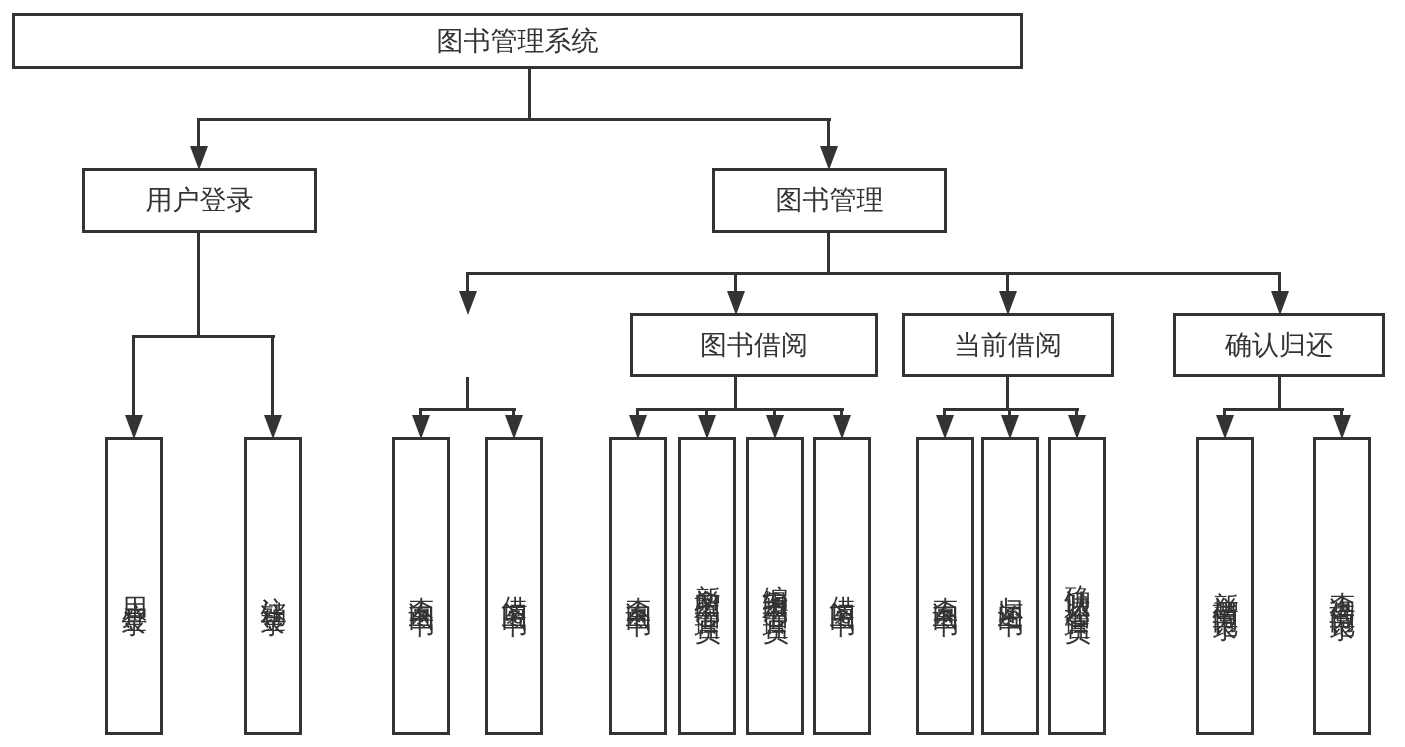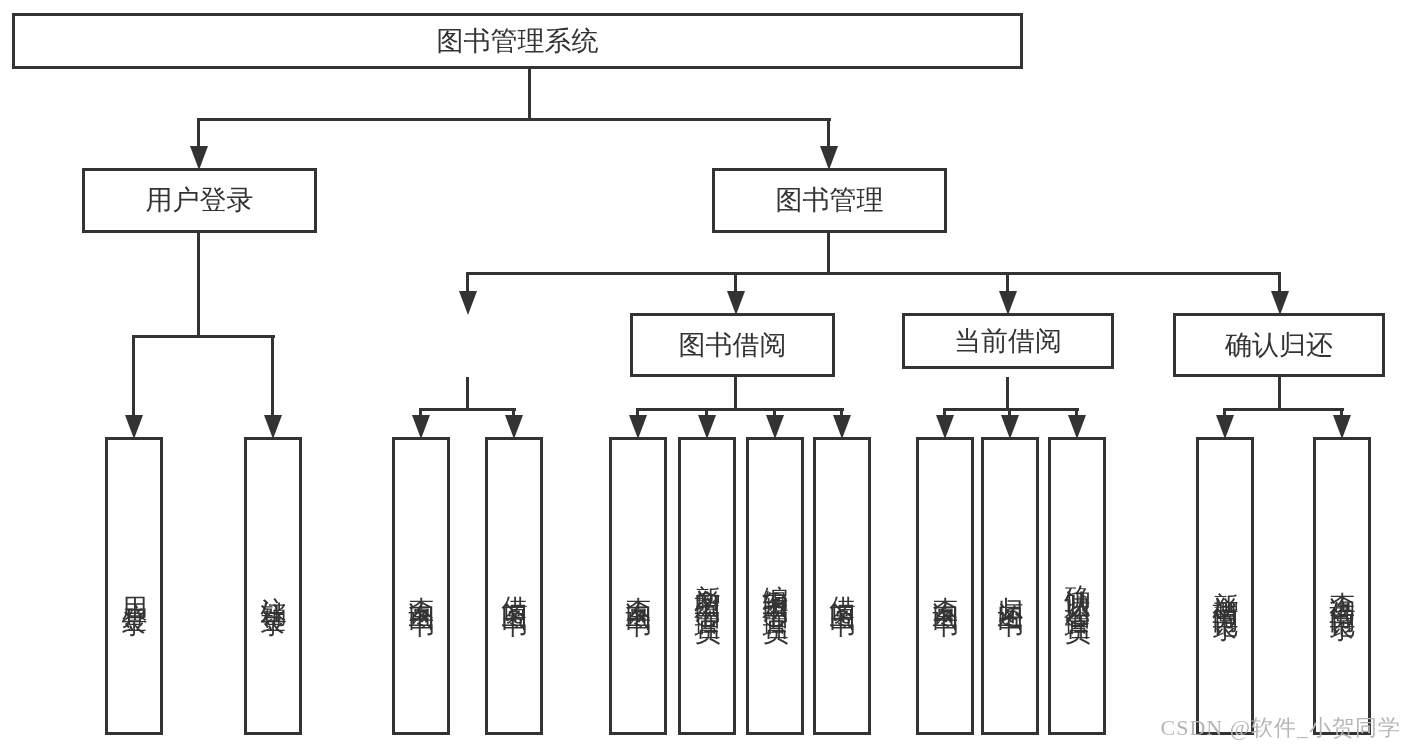--- a/index.html
+++ b/index.html
@@ -124,24 +124,24 @@
     <span>图书管理系统</span>
   </div>
 
   <div class="box" style="left:82px;top:168px;width:235px;height:65px;">
     <span>用户登录</span>
   </div>
   <div class="box" style="left:712px;top:168px;width:235px;height:65px;">
     <span>图书管理</span>
   </div>
 
-  <div class="box" style="left:630px;top:313px;width:205px;height:64px;">
+  <div class="box" style="left:630px;top:313px;width:248px;height:64px;">
     <span>图书借阅</span>
   </div>
-  <div class="box" style="left:902px;top:313px;width:212px;height:56px;">
+  <div class="box" style="left:902px;top:313px;width:212px;height:64px;">
     <span>当前借阅</span>
   </div>
   <div class="box" style="left:1173px;top:313px;width:212px;height:64px;">
     <span>确认归还</span>
   </div>
 
   <div class="box" style="left:105px;top:437px;width:58px;height:298px;">
     <span class="vlabel">用户登录</span>
   </div>
   <div class="box" style="left:244px;top:437px;width:58px;height:298px;">
@@ -178,15 +178,14 @@
     <span class="vlabel">确认归还（管理员）</span>
   </div>
 
   <div class="box" style="left:1196px;top:437px;width:58px;height:298px;">
     <span class="vlabel">新增借阅记录</span>
   </div>
   <div class="box" style="left:1313px;top:437px;width:58px;height:298px;">
     <span class="vlabel">查询借阅记录</span>
   </div>
 
-  <div class="watermark">CSDN @软件_小贺同学</div>
 
 </div>
 
 </body></html>

